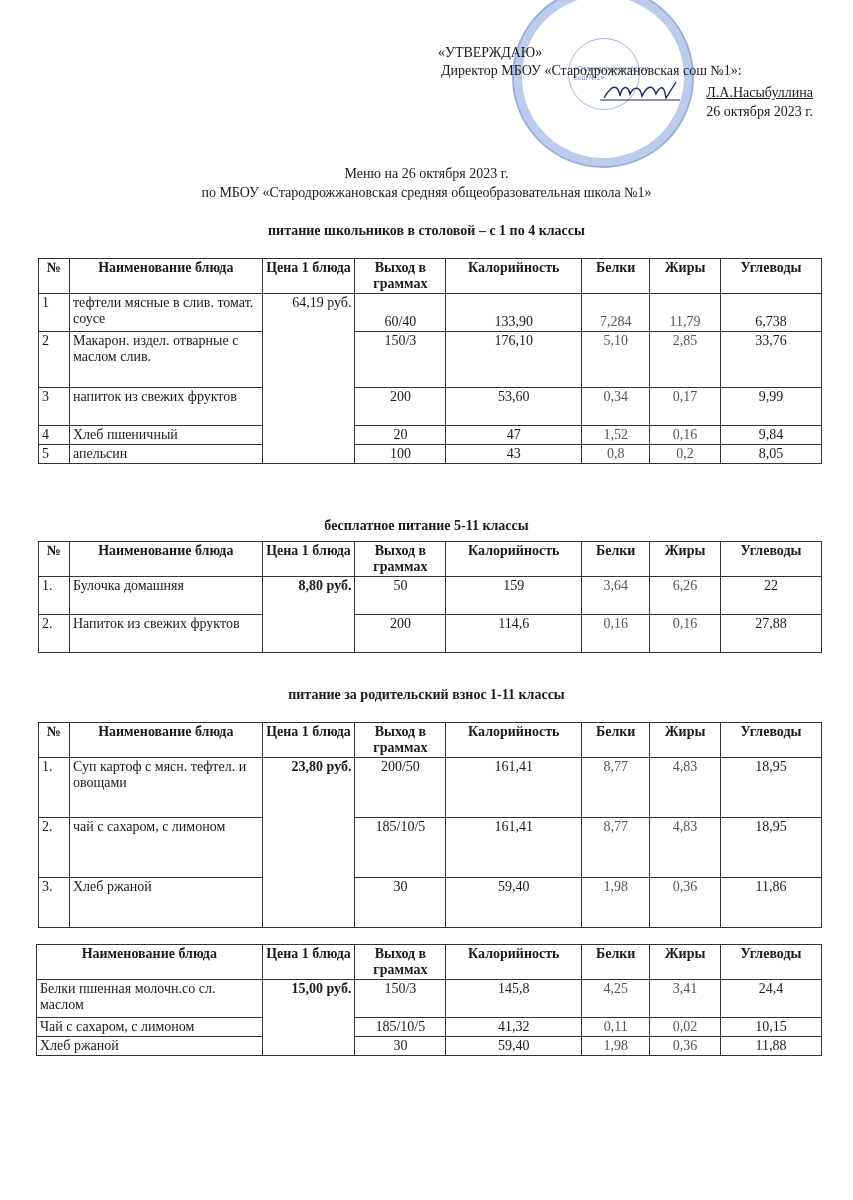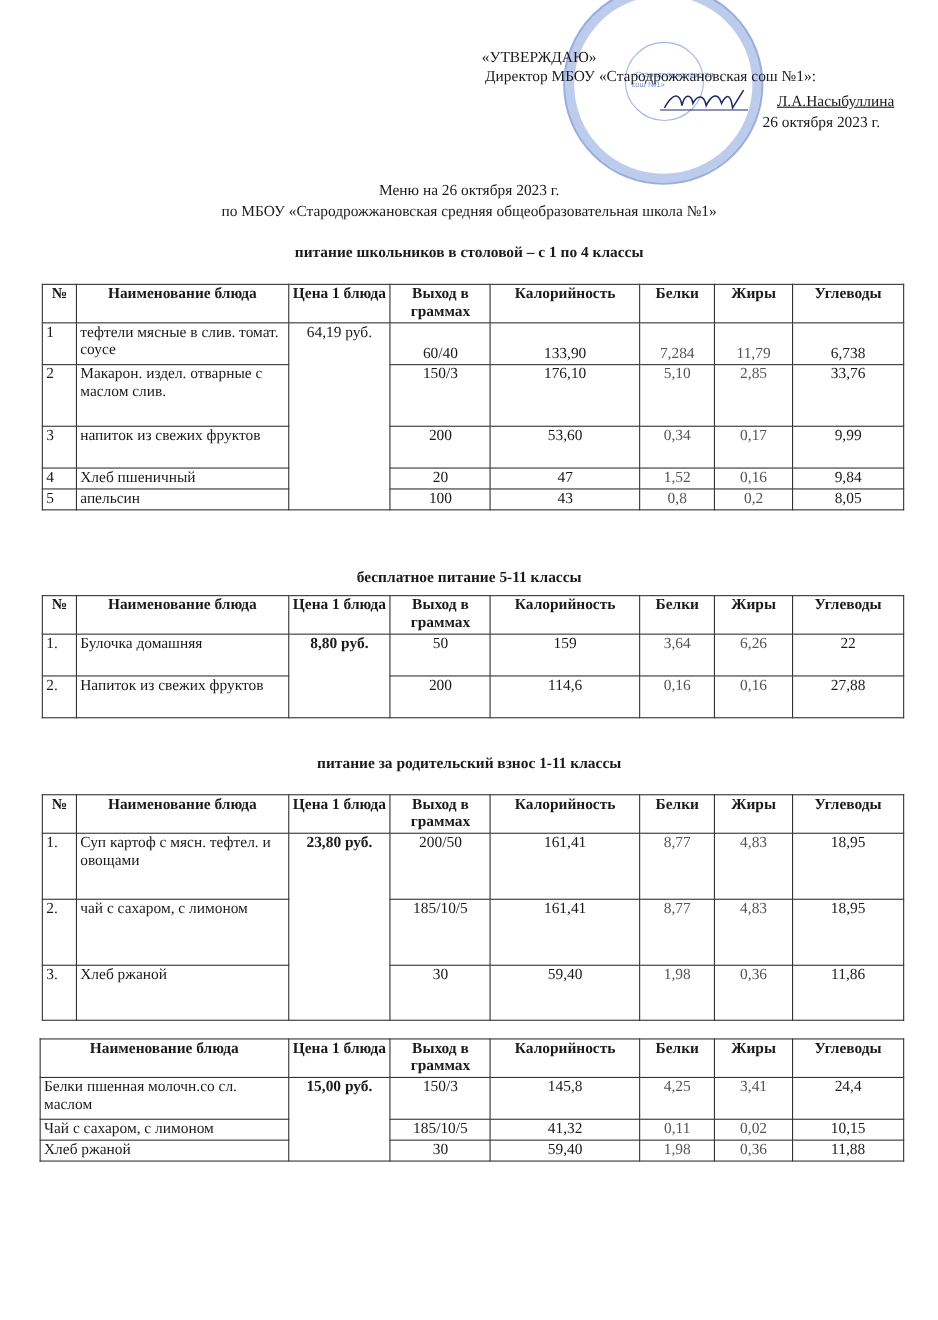--- a/index.html
+++ b/index.html
@@ -20,33 +20,33 @@
     position:absolute; left:60px; top:76px; font-family:"Liberation Sans", sans-serif;
     font-size:7px; color:rgba(60,100,200,0.7); width:80px; line-height:9px;
   }
   .signature {
     position:absolute; left:600px; top:78px; width:80px; height:26px;
   }
   .approve { position:absolute; font-size:14px; line-height:17px; }
   .approve-title { left:438px; top:44px; }
   .approve-director { left:441px; top:62px; }
   .approve-name { right:40px; top:84px;text-decoration:underline; }
-  .approve-date { right:53px; top:103px; }
+  .approve-date { right:40px; top:103px; }
   .center-line { position:absolute; left:0; width:853px; text-align:center; font-size:14px; line-height:17px; }
   .bold { font-weight:bold; }
   table.menu {
     position:absolute; border-collapse:collapse; font-size:14px; line-height:16px;
   }
   table.menu td, table.menu th {
     border:1.3px solid #333; padding:1px 3px; vertical-align:top;
   }
   table.menu th { font-weight:bold; text-align:center; vertical-align:top; }
   td.num { text-align:left; padding-left:3px; }
   td.c { text-align:center; }
-  td.price { text-align:center; vertical-align:middle; }
+  td.price { text-align:right; vertical-align:middle; }
   .faint { color:#555; }
 </style>
 </head>
 <body>
 
 <div class="stamp">
   <div class="stamp-inner"></div>
   <div class="stamp-text">«Стародрожжановская сош №1»</div>
 </div>
 <svg class="signature" viewBox="0 0 80 26">

